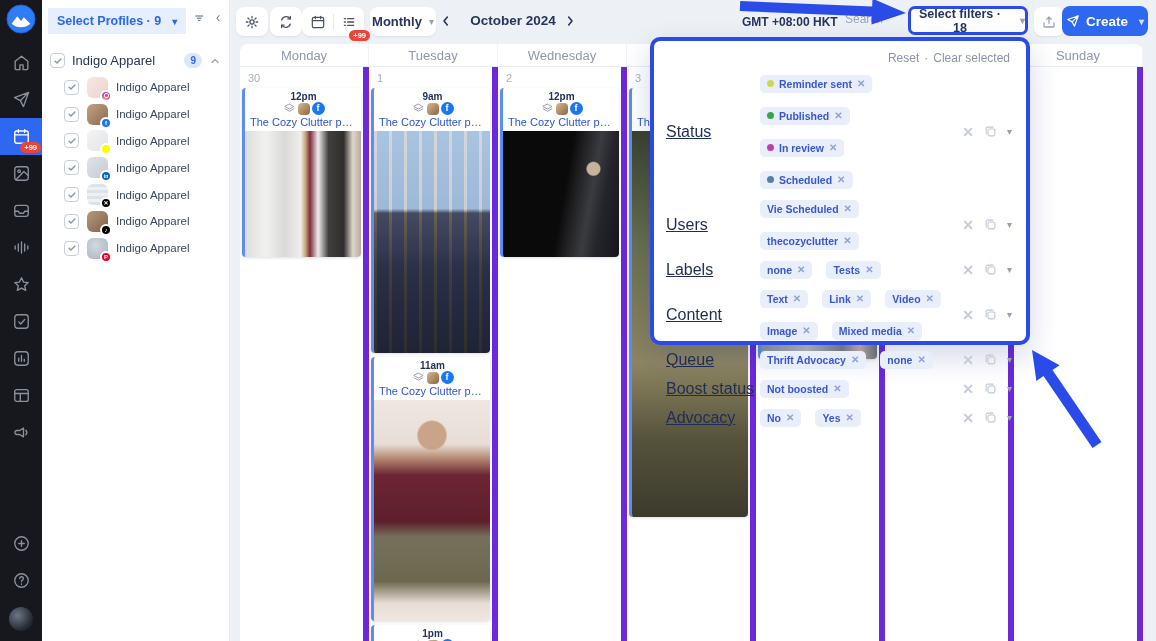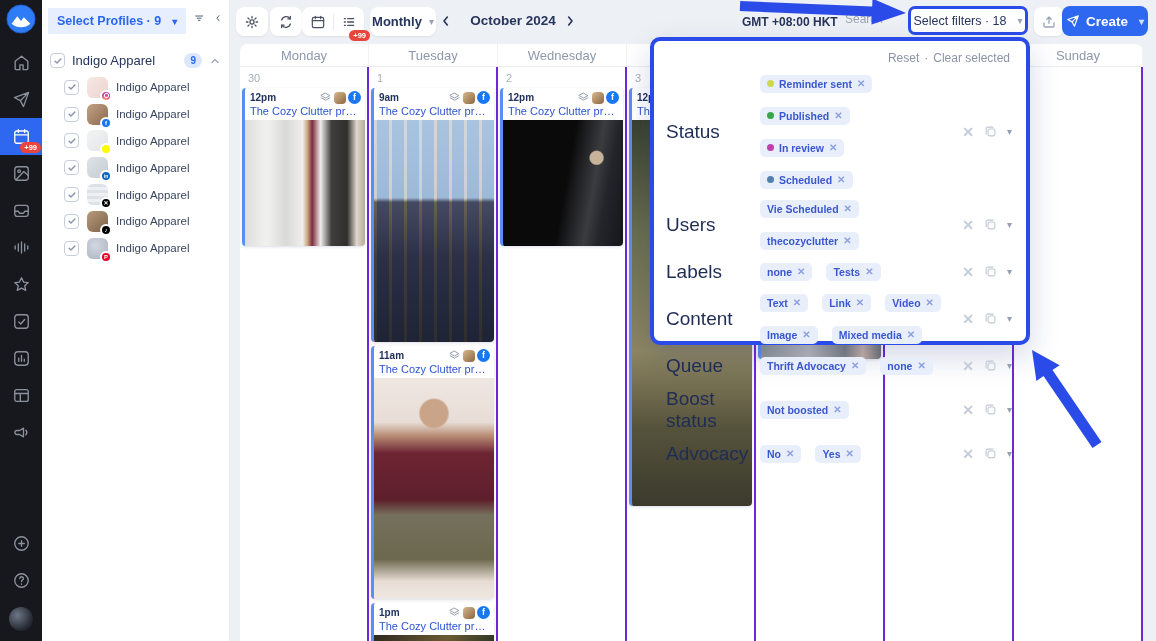--- a/index.html
+++ b/index.html
@@ -52,35 +52,35 @@
   
   .toolbar { position:absolute; left:230px; right:0; top:0; height:44px; z-index:10; }
   .pill { position:absolute; top:7px; height:29px; background:#fff; border-radius:8px; box-shadow:0 1px 2px rgba(25,39,80,.07); display:flex; align-items:center; justify-content:center; color:#4a5262; cursor:pointer; }
   .pill svg { width:16px; height:16px; }
   .tb-caret { color:#9aa3b5; font-size:10px; margin-left:5px; }
   .chev { position:absolute; top:13px; width:16px; height:16px; color:#27345c; cursor:pointer; }
   .month-label { position:absolute; top:13px; width:110px; text-align:center; font-weight:bold; font-size:13.5px; color:#27345c; }
   .tz-label { position:absolute; top:15px; font-size:12px; font-weight:bold; color:#27345c; }
   .search-input { position:absolute; top:12px; width:70px; border:none; background:transparent; font-size:12px; color:#49536b; outline:none; font-family:"Liberation Sans",sans-serif; }
   .search-input::placeholder { color:#9aa3b5; }
-  .filters-btn { position:absolute; left:678px; top:6px; width:120px; height:29px; background:#fff; border:3px solid #2b4be8; border-radius:7px; display:flex; align-items:center; justify-content:center; gap:6px; font-size:12.5px; font-weight:normal; color:#27345c; cursor:pointer; }
+  .filters-btn { position:absolute; left:678px; top:6px; width:120px; height:29px; background:#fff; border:3px solid #2b4be8; border-radius:7px; display:flex; align-items:center; justify-content:center; gap:6px; font-size:12.5px; font-weight:bold; color:#27345c; cursor:pointer; }
   .export-pill { left:804px; width:30px; }
   .create-btn { position:absolute; left:832px; top:6px; width:86px; height:30px; background:#2e68f0; border:none; border-radius:8px; color:#fff; font-weight:bold; font-size:13.5px; display:flex; align-items:center; justify-content:center; gap:6px; cursor:pointer; }
   .create-btn svg { width:14px; height:14px; }
   .group-divider { width:1px; height:16px; background:#e8ebf1; }
 
   
   .calendar { position:absolute; left:240px; top:44px; width:903px; bottom:0; background:#fff; border-radius:8px 8px 0 0; overflow:hidden; z-index:5; }
   .day-header-row { display:flex; height:23px; border-bottom:1px solid #e9edf2; }
   .day-cell { width:129px; font-size:13px; color:#8e98ab; text-align:center; line-height:23px; border-right:1px solid #f0f2f6; }
   .cal-body { display:flex; position:absolute; top:23px; left:0; right:0; bottom:0; }
-  .cal-col { width:129px; border-right:2px solid #6d28d9; position:relative; }
+  .cal-col { width:129px; border-right:6px solid #6d28d9; position:relative; }
   .cal-date { font-size:11px; color:#a6aebc; padding:5px 0 4px 8px; height:21px; }
   .post-card { margin:0 2px 4px 2px; background:#fff; border-left:3px solid #5b8df2; border-radius:4px; box-shadow:0 1px 3px rgba(30,40,90,.15); overflow:hidden; }
-  .post-head { display:flex; align-items:center; justify-content:space-between; padding:3px 4px 0 5px; }
+  .post-head { display:flex; align-items:center; justify-content:space-between; padding:3px 4px 0 5px;flex-direction:column; }
   .post-time { font-size:10px; font-weight:bold; color:#22315e; }
   .post-icons { display:flex; align-items:center; gap:2px; }
   .post-icons .layers { width:13px; height:13px; color:#8e97a8; }
   .post-icons .avchip { width:12px; height:12px; border-radius:4px; background:linear-gradient(135deg,#d8b98e,#8a6540); }
   .post-icons .fb { width:13px; height:13px; border-radius:50%; background:#1877f2; color:#fff; font-size:9px; font-weight:bold; display:flex; align-items:center; justify-content:center; line-height:1; }
   .post-title { font-size:11px; color:#2c55cf; white-space:nowrap; overflow:hidden; text-overflow:ellipsis; padding:1px 5px 3px 5px; }
   .post-img { width:100%; display:block; }
   .img-hallway { background:linear-gradient(90deg,#dededc 0%,#f1f1ef 18%,#d9d9d7 34%,#efeeec 48%,#caa97f 52%,#7c2d3e 56%,#efeeec 63%,#403f3e 72%,#2f2e2d 85%,#e0d6cb 93%,#b5ab9f 100%); }
   .img-building { background:linear-gradient(180deg,#a8c4e0 0%,#9db9d8 34%,#454a63 36%,#2c3047 62%,#262a40 78%,#1f2335 100%), }
   .img-building { background-image:repeating-linear-gradient(90deg,rgba(255,205,90,.5) 0 3px,transparent 3px 15px),linear-gradient(180deg,#a8c4e0 0%,#9db9d8 35%,#454a63 37%,#2c3047 62%,#262a40 78%,#1f2335 100%); background-blend-mode:overlay,normal; }
@@ -88,21 +88,21 @@
   .img-interior { background:linear-gradient(120deg,#2e2a1f,#6b5a33 40%,#243022 70%,#141a14); }
   .img-night { background:radial-gradient(circle at 78% 30%,#c7b39a 0 5%,transparent 6%),linear-gradient(100deg,#0a0a0a 0 52%,#1a1a1c 58%,#3a3c40 72%,#23252b 82%,#14161a 100%); }
   .img-strip { background:linear-gradient(180deg,#39412f,#6a6f4e 30%,#8e8662 60%,#55523c 80%,#3c3a2c); }
   .img-sliver { background:linear-gradient(90deg,#8f9496,#b9babb 40%,#7d8284 70%,#c9b2a6 85%,#6f7476); }
 
   
   .filter-panel { position:absolute; left:650px; top:37px; width:380px; height:308px; background:#fff; border:4px solid #2b4be8; border-radius:10px; box-shadow:0 12px 30px rgba(20,40,120,.18); z-index:40; padding:8px 14px 8px 12px; }
   .fp-header { display:flex; justify-content:flex-end; align-items:center; gap:5px; font-size:12px; color:#8b93a7; padding:2px 2px 4px 0; }
   .fp-link { cursor:pointer; }
   .f-row { display:flex; align-items:center; padding:5.5px 0; }
-  .f-label { flex:0 0 94px; font-size:19px; color:#1f2c55; }
+  .f-label { flex:0 0 94px; font-size:16px; color:#1f2c55;text-decoration:underline; }
   .f-chips { flex:1; display:flex; flex-wrap:wrap; gap:14px; align-items:center; }
   .chip { display:inline-flex; align-items:center; gap:5px; background:#e9eefb; color:#3a57cf; border-radius:5px; padding:3px 7px; font-size:10.5px; font-weight:bold; }
   .chip .dot { width:7px; height:7px; border-radius:50%; display:inline-block; }
   .chip .chip-x { color:#8ba0e0; font-size:10px; cursor:pointer; }
   .f-ctrl { flex:0 0 66px; display:flex; align-items:center; justify-content:flex-end; gap:9px; }
   .f-x { color:#c5cbd8; font-size:14px; font-weight:bold; cursor:pointer; line-height:1; }
   .f-copy { width:15px; height:15px; color:#c0c7d4; cursor:pointer; }
   .f-caret { color:#97a0b2; font-size:10px; cursor:pointer; }
 
   .annotation-layer { position:absolute; left:0; top:0; width:1156px; height:641px; z-index:60; pointer-events:none; }

